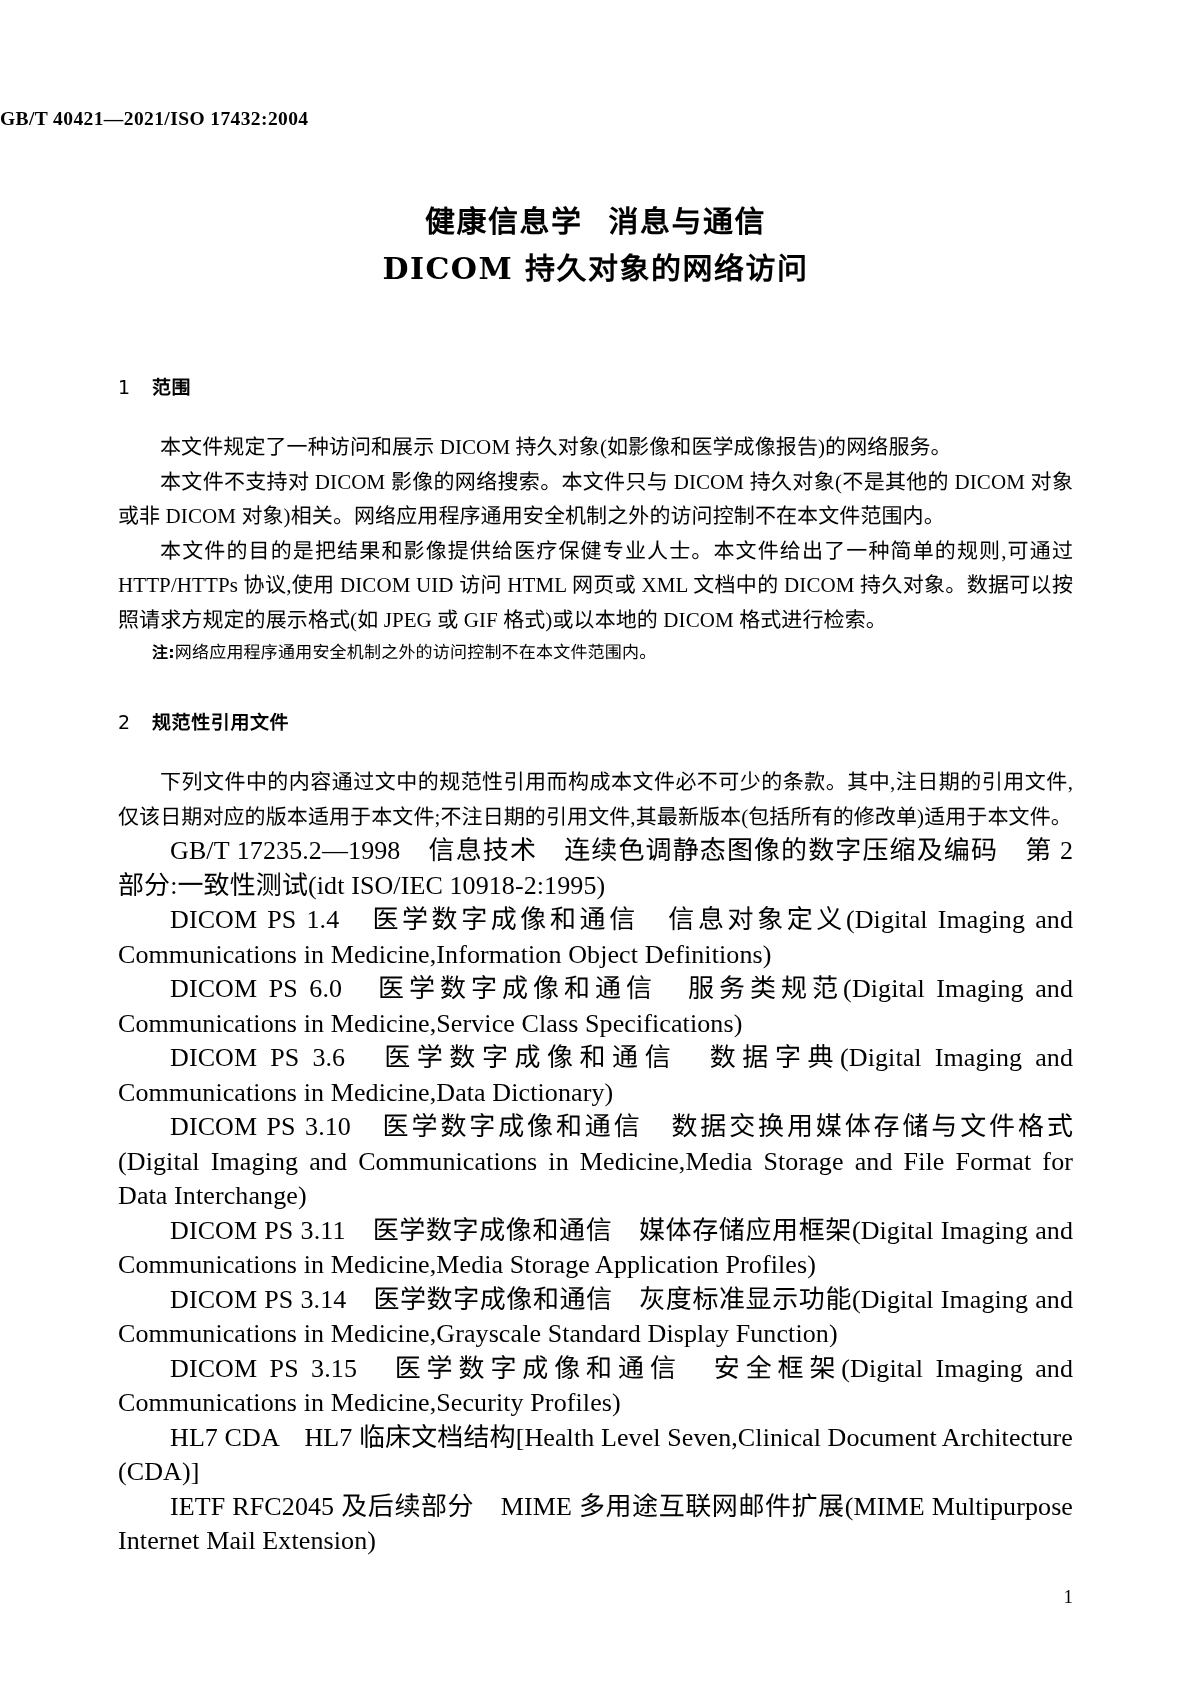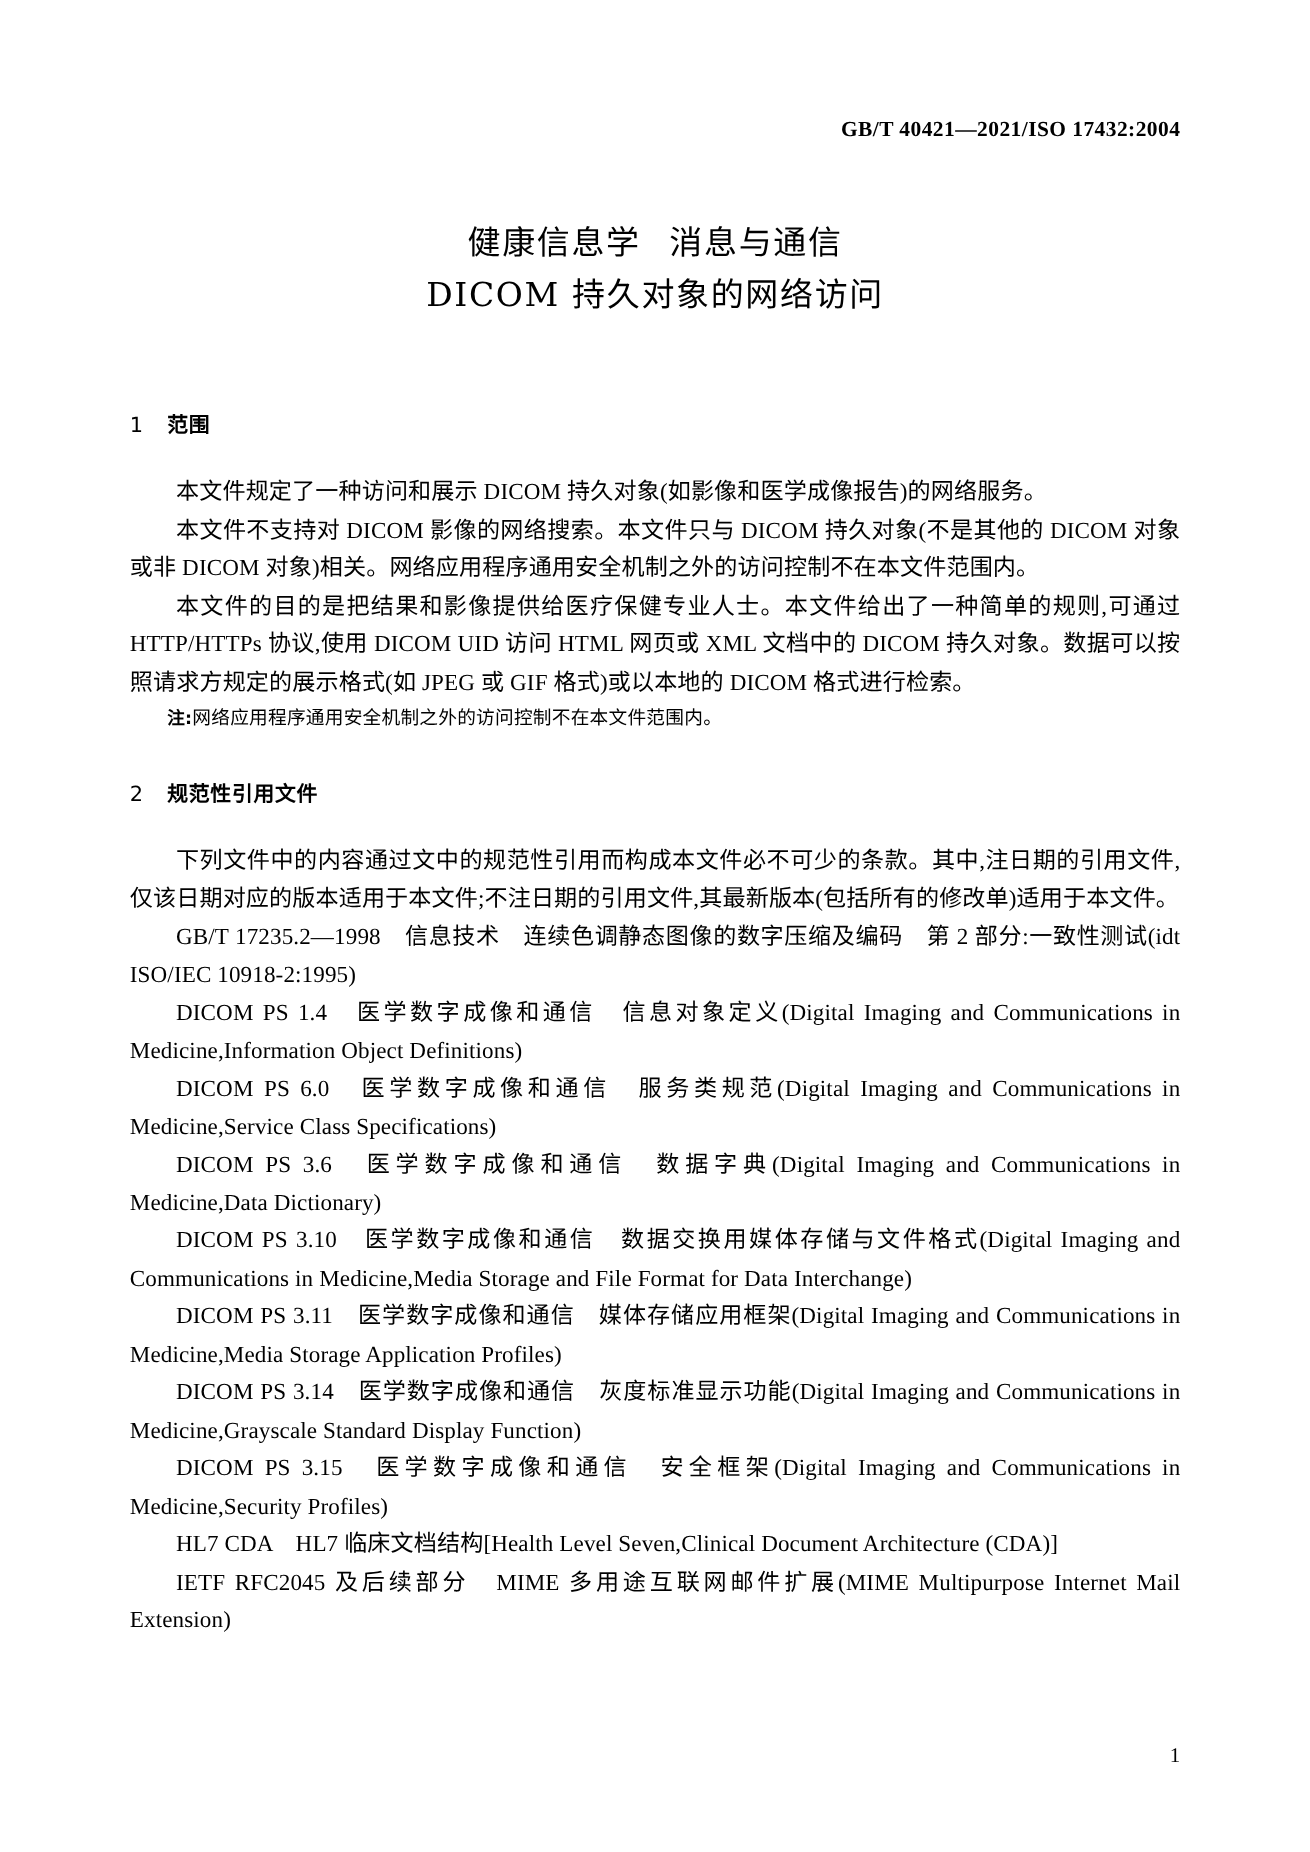--- a/index.html
+++ b/index.html
@@ -21,38 +21,38 @@
     box-sizing: border-box;
     overflow: hidden;
   }
 
   
   .runhead {
     position: absolute;
     top: 108px;
     left: 0;
     right: 118px;
-    text-align: right;
+    text-align: left;
     font-size: 19.5px;
     letter-spacing: 0.4px;
     white-space: nowrap;
   }
   .runhead .gbt { font-weight: bold; }
 
   
   .title-block {
     position: absolute;
     top: 198px;
     left: 0;
     right: 0;
     text-align: center;
   }
   .title-line {
     font-family: "DejaVu Serif", "Liberation Serif", serif;
-    font-weight: normal;
+    font-weight: bold;
     font-size: 30px;
     line-height: 47px;
     letter-spacing: 1.5px;
   }
   .title-line .gap { display: inline-block; width: 26px; }
 
   
   .content {
     position: absolute;
     top: 356px;
@@ -84,21 +84,21 @@
     font-size: 21px;
     line-height: 34.5px;
     text-align: justify;
     text-justify: inter-ideograph;
     text-indent: 2em;
     letter-spacing: 0.1px;
   }
   p.hang {
     margin: 0;
     padding: 0;
-    font-size: 21px;
+    font-size: 26px;
     line-height: 34.5px;
     text-align: justify;
     text-justify: inter-ideograph;
     text-indent: 2em;
     letter-spacing: 0.1px;
   }
   p.note {
     margin: 0;
     padding: 0;
     font-size: 17px;

